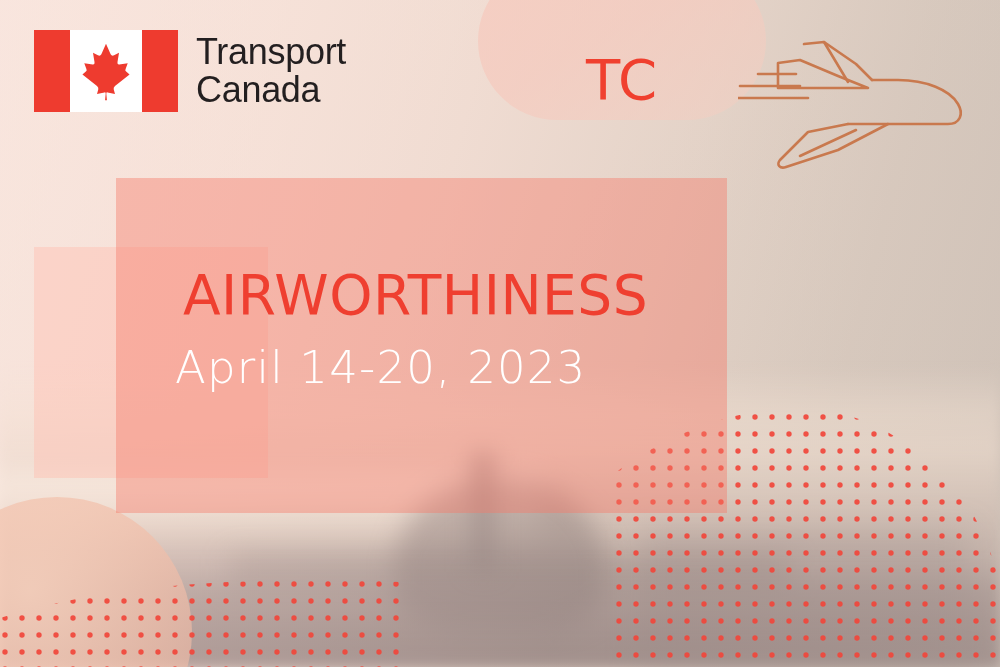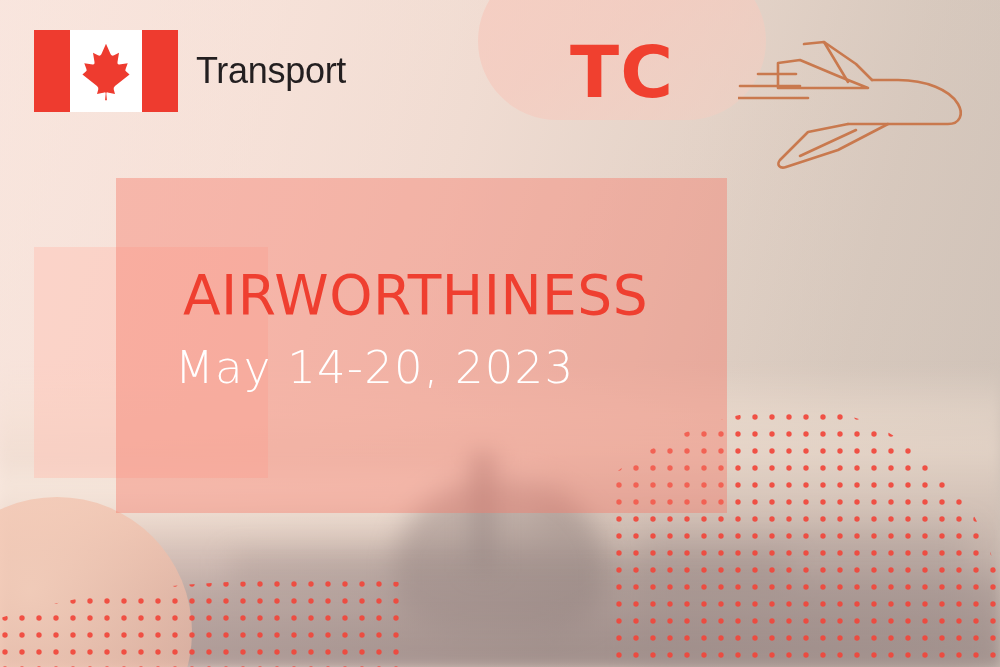--- a/index.html
+++ b/index.html
@@ -153,22 +153,22 @@
                  rgba(245,202,190,0.72) 45%,
                  rgba(243,207,194,0.48) 100%);
     display: flex;
     align-items: flex-end;
     justify-content: center;
     padding-bottom: 12px;
     box-sizing: border-box;
   }
   .tc-text {
     font-family: "DejaVu Sans", sans-serif;
-    font-weight: 700;
-    font-size: 72px;
+    font-weight: 400;
+    font-size: 56px;
     letter-spacing: 1px;
     line-height: 1;
     color: #f0402f;
   }
 
   
   .wordmark {
     position: absolute;
     left: 34px;
     top: 30px;
@@ -337,26 +337,27 @@
   <div class="wordmark">
     <div class="flag">
       <div class="flag-bar left"></div>
       <div class="flag-bar right"></div>
       <svg class="flag-leaf" viewBox="0 0 100 100" aria-hidden="true">
         <path fill="#EE3B2F" d="M50 6 L57.5 23 Q59.5 26.5 63 24.5 L71 20.5 L68.5 36 Q68 40 71.5 39.5 L85 37.5 L81.5 47 Q80.5 49.5 82.5 51 L88 55.5 L64.5 74 Q61.5 76.5 62.5 80 L64.5 87 L52.5 84.5 Q50.5 84 50.5 86.5 L51.5 97 L48.5 97 L49.5 86.5 Q49.5 84 47.5 84.5 L35.5 87 L37.5 80 Q38.5 76.5 35.5 74 L12 55.5 L17.5 51 Q19.5 49.5 18.5 47 L15 37.5 L28.5 39.5 Q32 40 31.5 36 L29 20.5 L37 24.5 Q40.5 26.5 42.5 23 Z"></path>
       </svg>
     </div>
     <div class="wordmark-text">
       <div>Transport</div>
+      <div>Canada</div>
     </div>
   </div>
 
   <div class="panel-light"></div>
   <div class="panel-main"></div>
 
   <div class="headline">
     <h1>
       <span>AIRWORTHINESS</span><br>
     </h1>
-    <div class="subtitle">May 14-20, 2023</div>
+    <div class="subtitle">April 14-20, 2023</div>
   </div>
 
 </div>
 
 </body></html>

